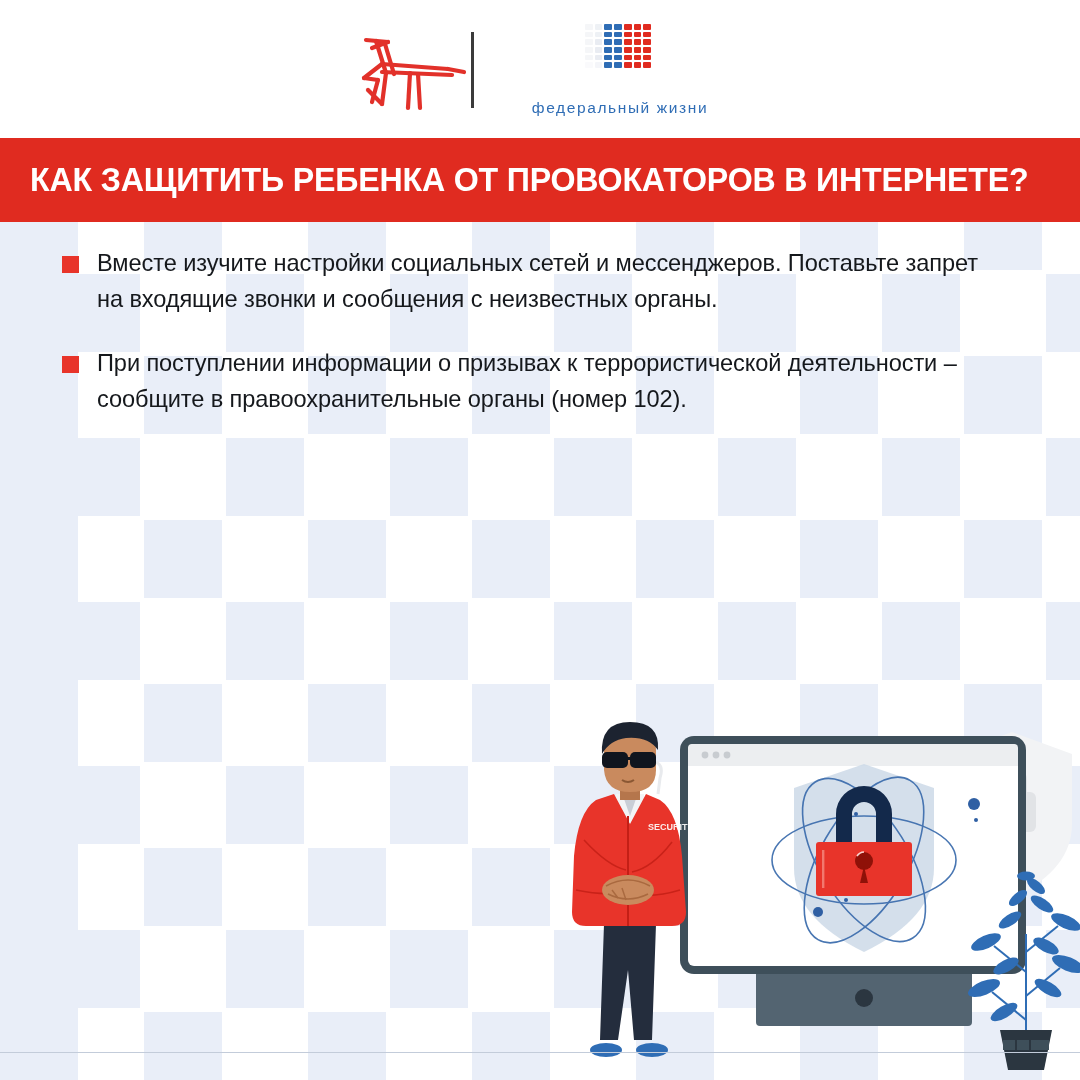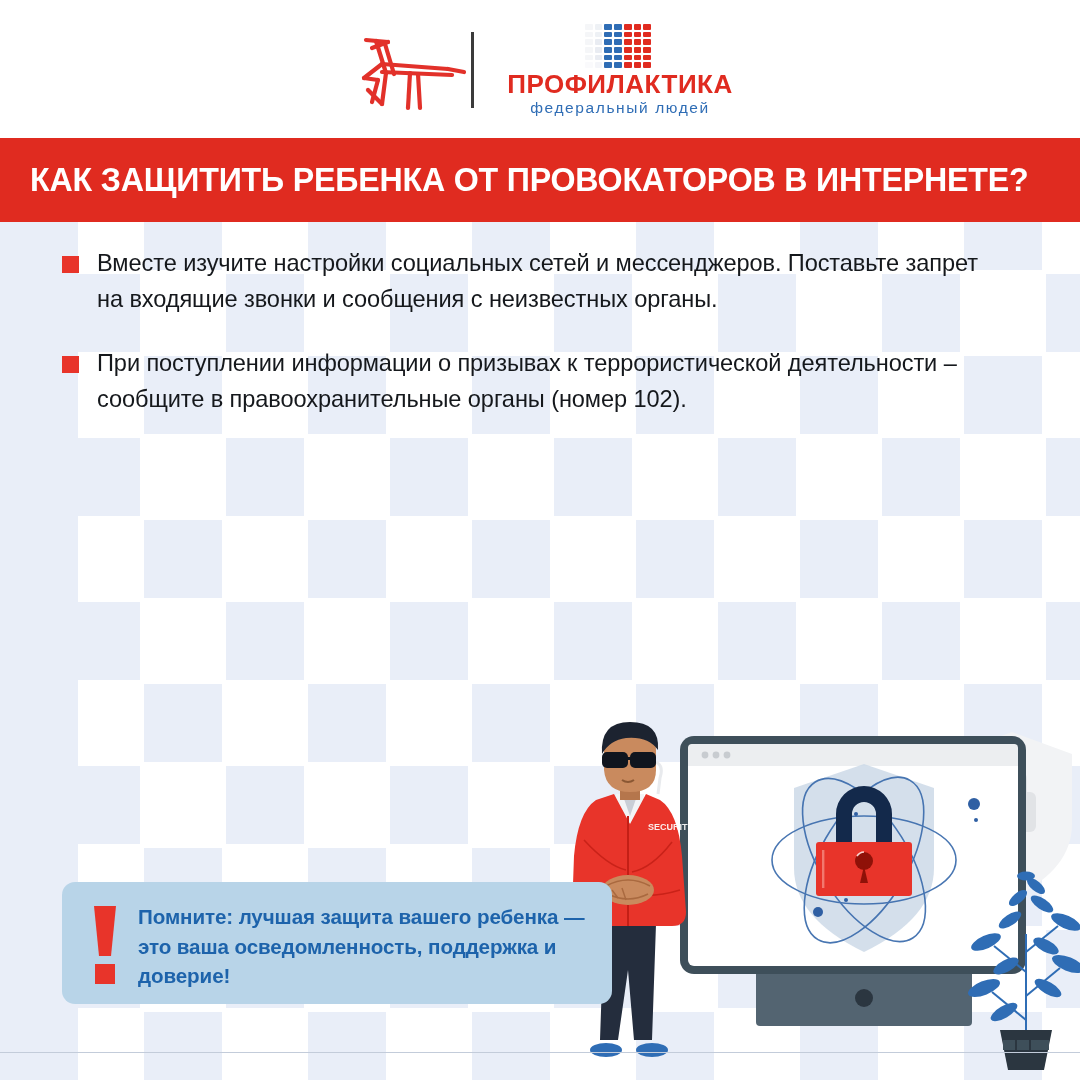--- a/index.html
+++ b/index.html
@@ -368,22 +368,21 @@
           <i style="background: rgb(224, 43, 32); opacity: 1;"></i>
           <i style="background: rgb(224, 43, 32); opacity: 1;"></i>
           <i style="background: rgb(236, 238, 243); opacity: 0.275;"></i>
           <i style="background: rgb(227, 231, 239); opacity: 0.4;"></i>
           <i style="background: rgb(47, 109, 181); opacity: 1;"></i>
           <i style="background: rgb(47, 109, 181); opacity: 1;"></i>
           <i style="background: rgb(224, 43, 32); opacity: 1;"></i>
           <i style="background: rgb(224, 43, 32); opacity: 1;"></i>
           <i style="background: rgb(224, 43, 32); opacity: 1;"></i>
         </div>
-      <div class="brand-name">ПРОФИЛАКТИКА</div>
-      <div class="brand-sub">федеральный людей</div>
+      <div class="brand-sub">федеральный жизни</div>
     </div>
   </div>
 
   <div class="title-banner">
     <div class="title-text">КАК ЗАЩИТИТЬ РЕБЕНКА ОТ ПРОВОКАТОРОВ В ИНТЕРНЕТЕ?</div>
   </div>
 
   <div class="bullets" id="bulletList">
       <div class="bullet-item">
         <span class="bullet-marker"></span>
@@ -526,22 +525,15 @@
       <g>
         <rect x="42" y="32" width="26" height="16" rx="5" fill="#10151e"></rect>
         <rect x="70" y="32" width="26" height="16" rx="5" fill="#10151e"></rect>
         <rect x="66" y="37" width="6" height="3" fill="#10151e"></rect>
       </g>
 
       <path d="M62 60 Q68 64 74 60" stroke="#8a5733" stroke-width="2" fill="none"></path>
     </g>
   </svg>
 
-  <div class="callout">
-    <svg class="callout-excl" viewBox="0 0 30 78">
-      <path d="M4 0 L26 0 L21 50 L9 50 Z" fill="#e8342a"></path>
-      <rect x="5" y="58" width="20" height="20" fill="#e8342a"></rect>
-    </svg>
-    <div class="callout-text">Помните: лучшая защита вашего ребенка — это ваша осведомленность, поддержка и доверие!</div>
-  </div>
 
   <div class="baseline"></div>
 </div>
 
 </body></html>

